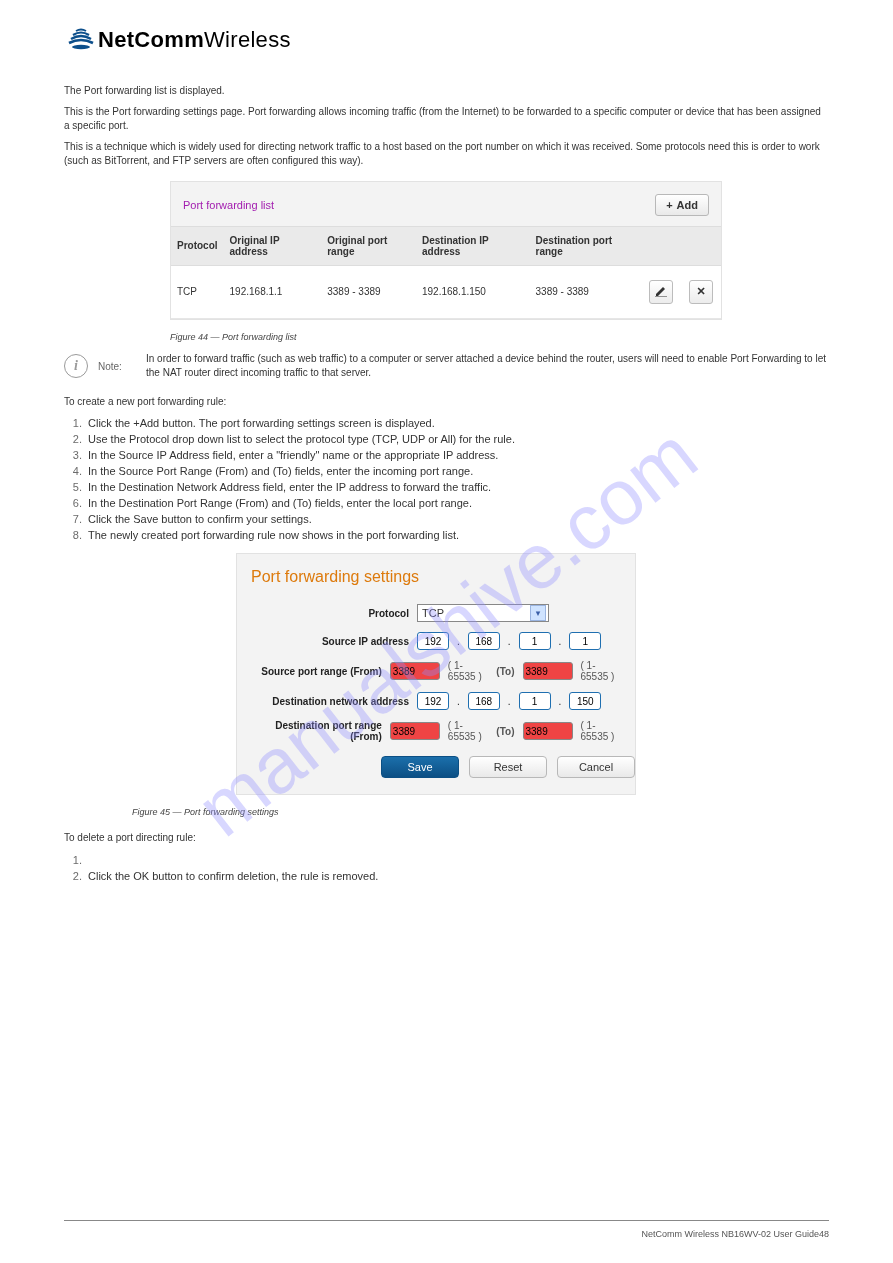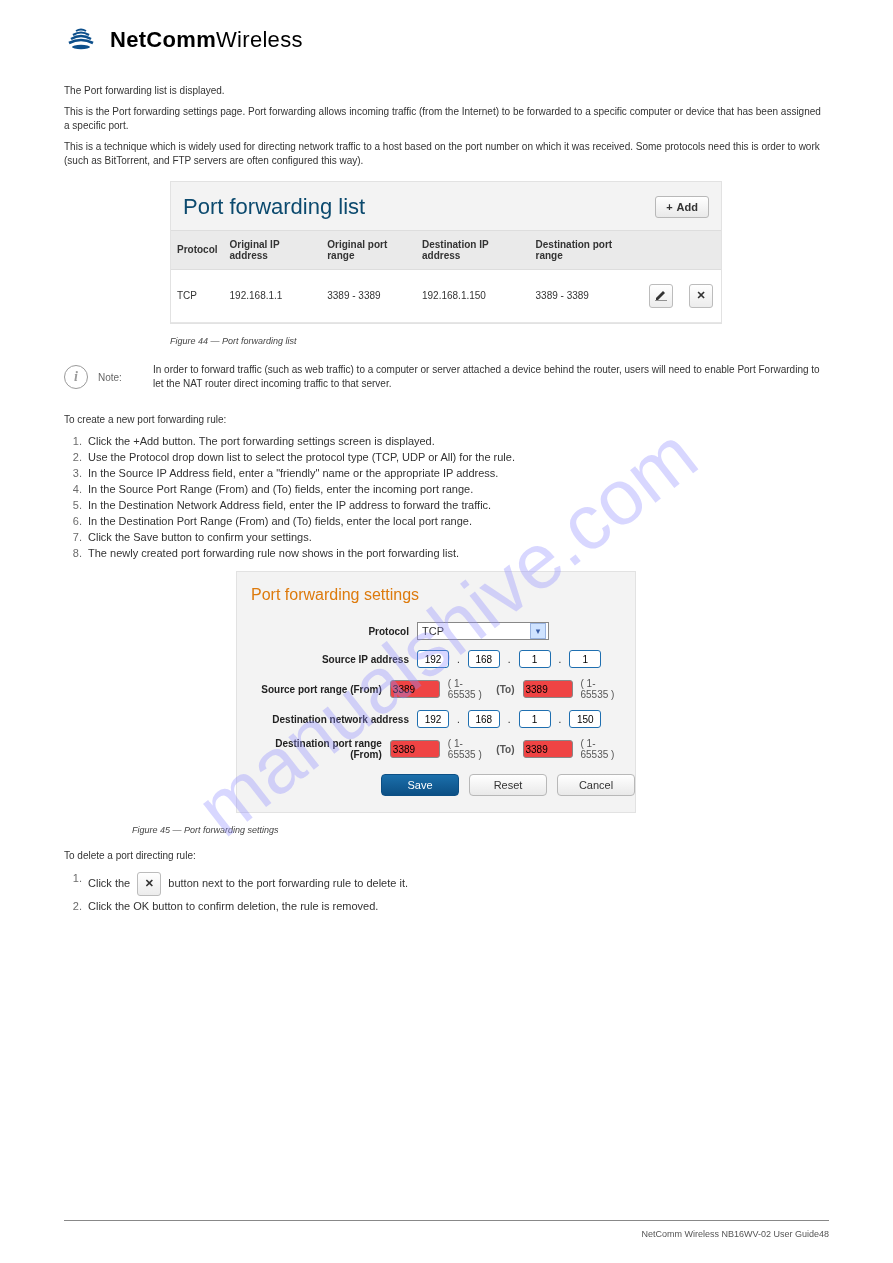--- a/index.html
+++ b/index.html
@@ -26,21 +26,20 @@
     font-size: 78px;
     color: rgba(144,140,255,0.35);
     font-weight: 400;
     pointer-events: none;
     white-space: nowrap;
     z-index: 5;
   }
   .logo-row {
     display: flex;
     align-items: center;
-    gap: 12px;
     margin-bottom: 28px;
   }
   .logo-text {
     font-size: 22px;
     color: #000;
     letter-spacing: 0.3px;
   }
   .logo-text b { font-weight: 700; }
   .body-text {
     font-size: 10px;
@@ -59,22 +58,22 @@
     margin-left: 106px;
     padding: 0;
   }
   .panel-head {
     display: flex;
     align-items: center;
     justify-content: space-between;
     padding: 12px 12px 10px 12px;
   }
   .panel-title {
-    color: #0c4a6e;
-    font-size: 22px;
+    color: #a21caf;
+    font-size: 11px;
     font-weight: 400;
   }
   .add-btn {
     display: inline-flex;
     align-items: center;
     gap: 4px;
     background: linear-gradient(#ffffff,#e9e9e9);
     border: 1px solid #b8b8b8;
     border-radius: 3px;
     padding: 4px 10px;
@@ -354,21 +353,21 @@
           </td>
         </tr>
       </tbody>
     </table>
   </div>
   <div class="fig-caption">Figure 44 — Port forwarding list</div>
 
   <div class="note-row">
     <div class="info-icon-circle">i</div>
     <div class="note-label">Note:</div>
-    <div class="body-text" style="margin:7px;flex:1">In order to forward traffic (such as web traffic) to a computer or server attached a device behind the router, users will need to enable Port Forwarding to let the NAT router direct incoming traffic to that server.</div>
+    <div class="body-text" style="margin:0;flex:1">In order to forward traffic (such as web traffic) to a computer or server attached a device behind the router, users will need to enable Port Forwarding to let the NAT router direct incoming traffic to that server.</div>
   </div>
 
   <div class="body-text" style="margin-top:14px">To create a new port forwarding rule:</div>
 
   <div class="section-bullets">
     <div class="bullet-row">
         <span class="num">1.</span>
         <span>Click the +Add button. The port forwarding settings screen is displayed.</span>
       </div>
     <div class="bullet-row">
@@ -458,27 +457,20 @@
       <div class="btn secondary">Cancel</div>
     </div>
   </div>
 
   <div class="fig-caption center">Figure 45 — Port forwarding settings</div>
 
   <div class="body-text" style="margin-top:14px">To delete a port directing rule:</div>
   <div class="section-bullets">
     <div class="bullet-row">
       <span class="num">1.</span>
-      <span>
-        <span>Click the</span>
-        <span class="icon-btn delete-demo" style="margin:0 4px;vertical-align:middle">
-            <span style="font-weight:700">✕</span>
-          </span>
-        <span>button next to the port forwarding rule to delete it.</span>
-      </span>
     </div>
     <div class="bullet-row">
         <span class="num">2.</span>
         <span>Click the OK button to confirm deletion, the rule is removed.</span>
       </div>
   </div>
 
   <div class="footer-bar">
     <span>NetComm Wireless NB16WV-02 User Guide</span>
     <span>48</span>

